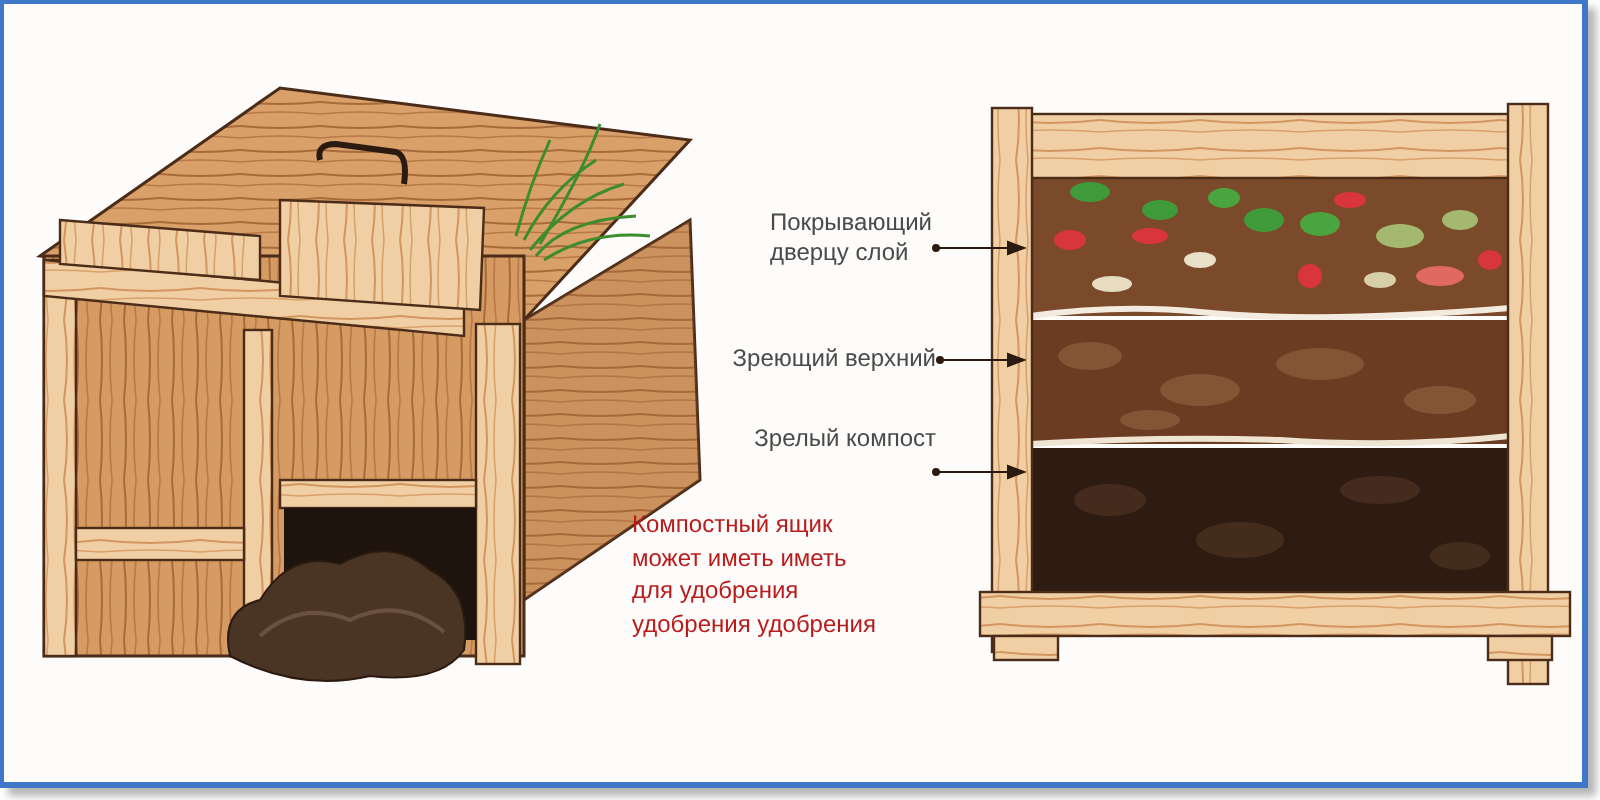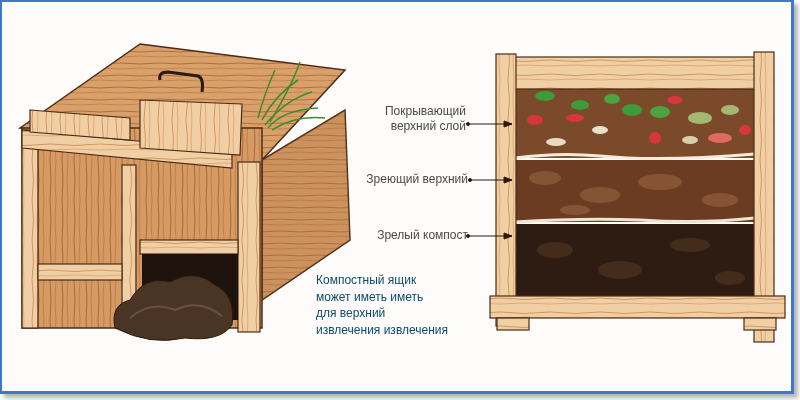--- a/index.html
+++ b/index.html
@@ -1,21 +1,21 @@
 <!DOCTYPE html>
 <html><head>
 <meta charset="utf-8">
 <style>
   html, body { margin: 0; padding: 0; background: #ffffff; }
   body { width: 800px; height: 400px; position: relative; overflow: hidden; font-family: "Liberation Sans", sans-serif; }
   .frame { position: absolute; left: 0; top: 0; width: 794px; height: 394px; border: 2px solid #3f78c8; border-right-width: 3px; border-bottom-width: 3px; box-sizing: border-box; box-shadow: 4px 4px 4px rgba(120,120,120,0.55); background: #fdfcfa; }
   svg { position: absolute; left: 0; top: 0; }
   .label { position: absolute; color: #4a4a4a; font-size: 12px; line-height: 15px; white-space: nowrap; }
-  .label-right { text-align: right; }
-  .note { position: absolute; left: 316px; top: 272px; color: #0c4a6e; font-size: 12px; line-height: 16.5px; }
+  .label-right { }
+  .note { position: absolute; left: 316px; top: 254px; color: #b91c1c; font-size: 12px; line-height: 16.5px; }
 </style>
 </head>
 <body>
 
 <div class="frame"></div>
 
 <svg width="800" height="400" viewBox="0 0 800 400">
   <defs>
     <pattern id="woodgrain" width="12" height="40" patternUnits="userSpaceOnUse">
       <rect width="12" height="40" fill="#d69a63"></rect>
@@ -138,23 +138,23 @@
     <line x1="468" y1="236" x2="512" y2="236"></line>
     <polygon points="512,236 504,233 504,239"></polygon>
     <circle cx="468" cy="124" r="1.5"></circle>
     <circle cx="470" cy="180" r="1.5"></circle>
     <circle cx="468" cy="236" r="1.5"></circle>
   </g>
 </svg>
 
 <div class="label label-right" style="right:334px; top:104px;">
   <div>Покрывающий</div>
-  <div>верхний слой</div>
+  <div>дверцу слой</div>
 </div>
 <div class="label label-right" style="right:332px; top:172px;">Зреющий верхний</div>
-<div class="label label-right" style="right:332px; top:228px;">Зрелый компост</div>
+<div class="label label-right" style="right:332px; top:212px;">Зрелый компост</div>
 
 <div class="note">
   <div>Компостный ящик</div>
   <div>может иметь иметь</div>
-  <div>для верхний</div>
-  <div>извлечения извлечения</div>
+  <div>для удобрения</div>
+  <div>удобрения удобрения</div>
 </div>
 
 </body></html>

